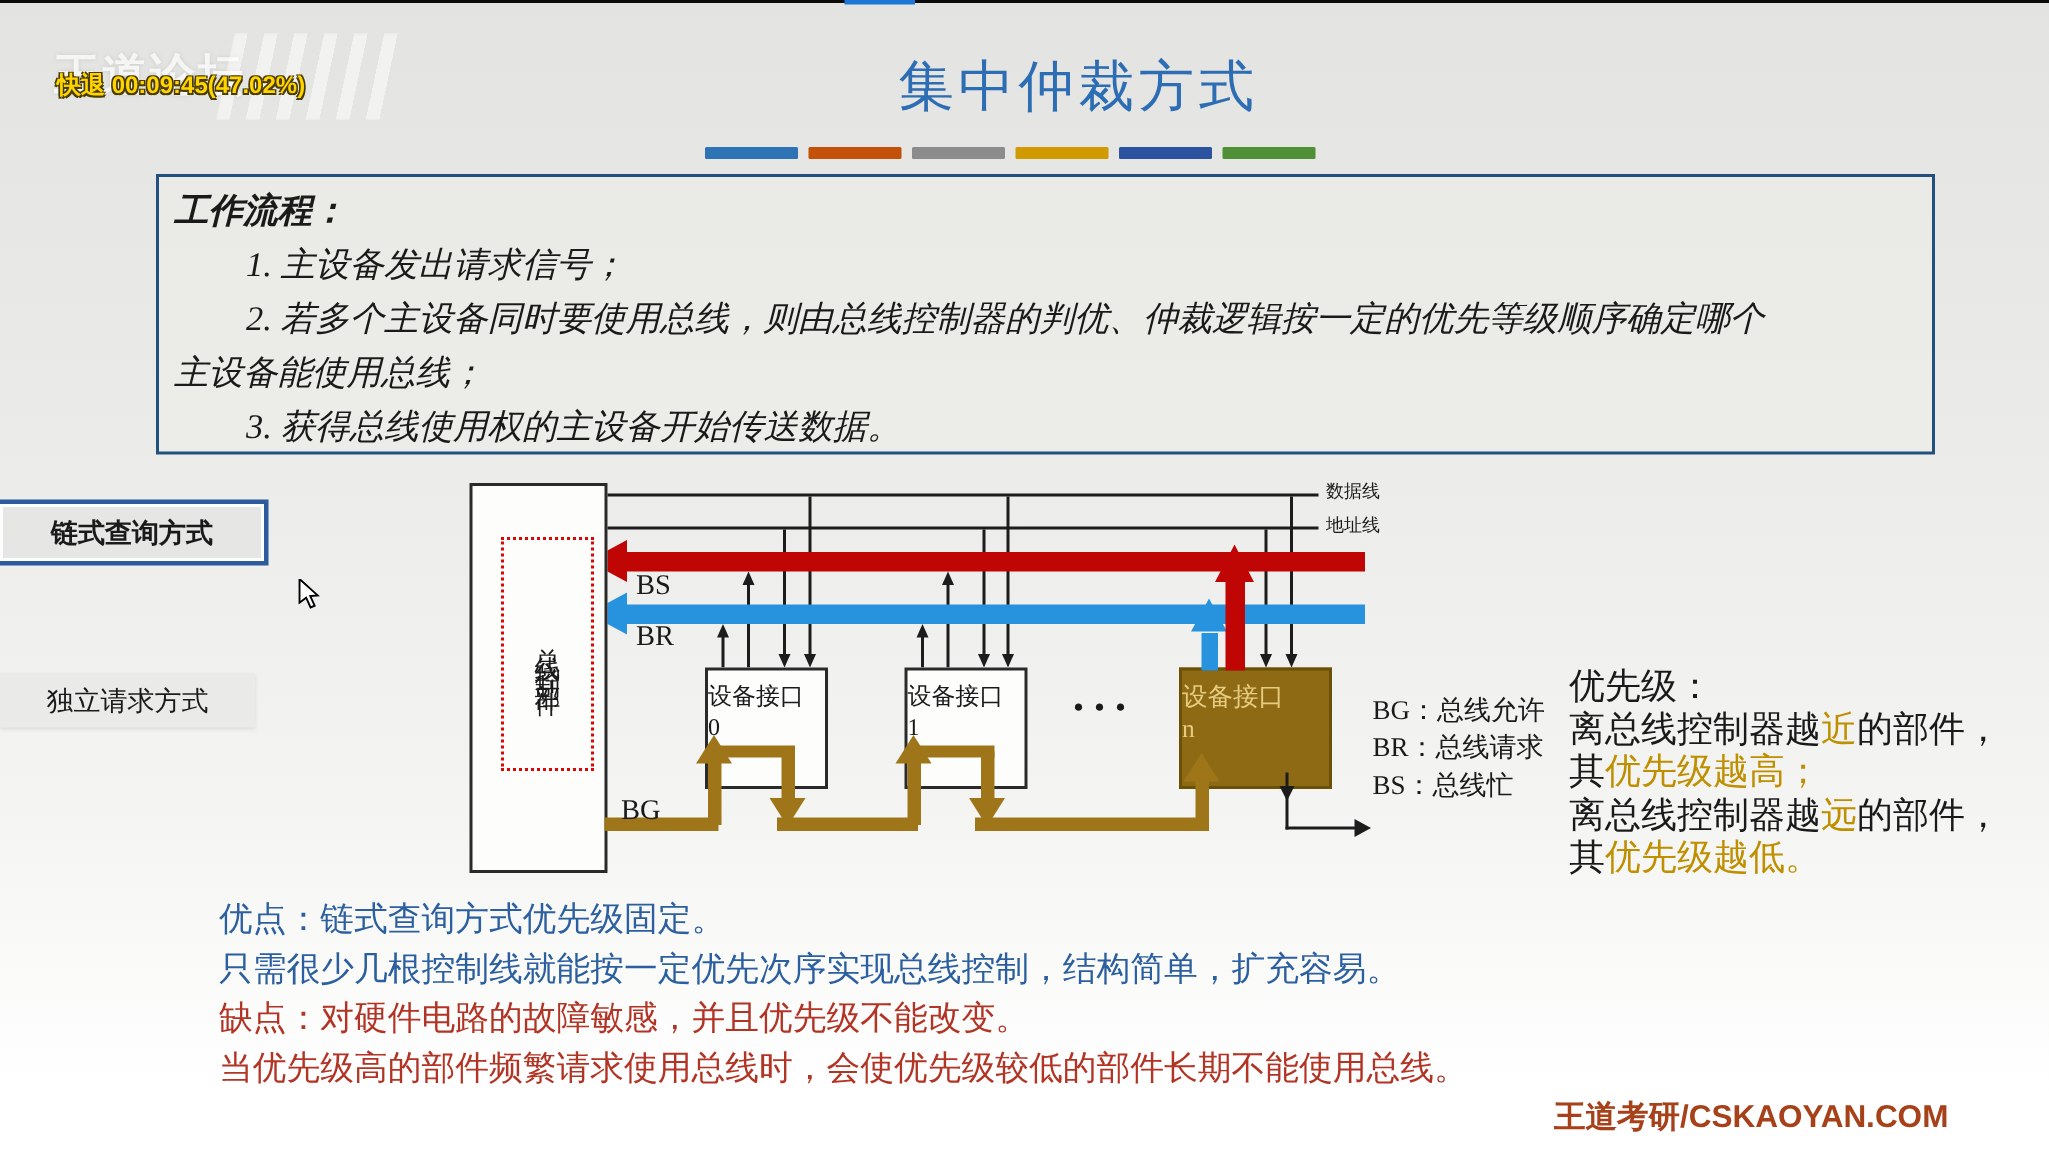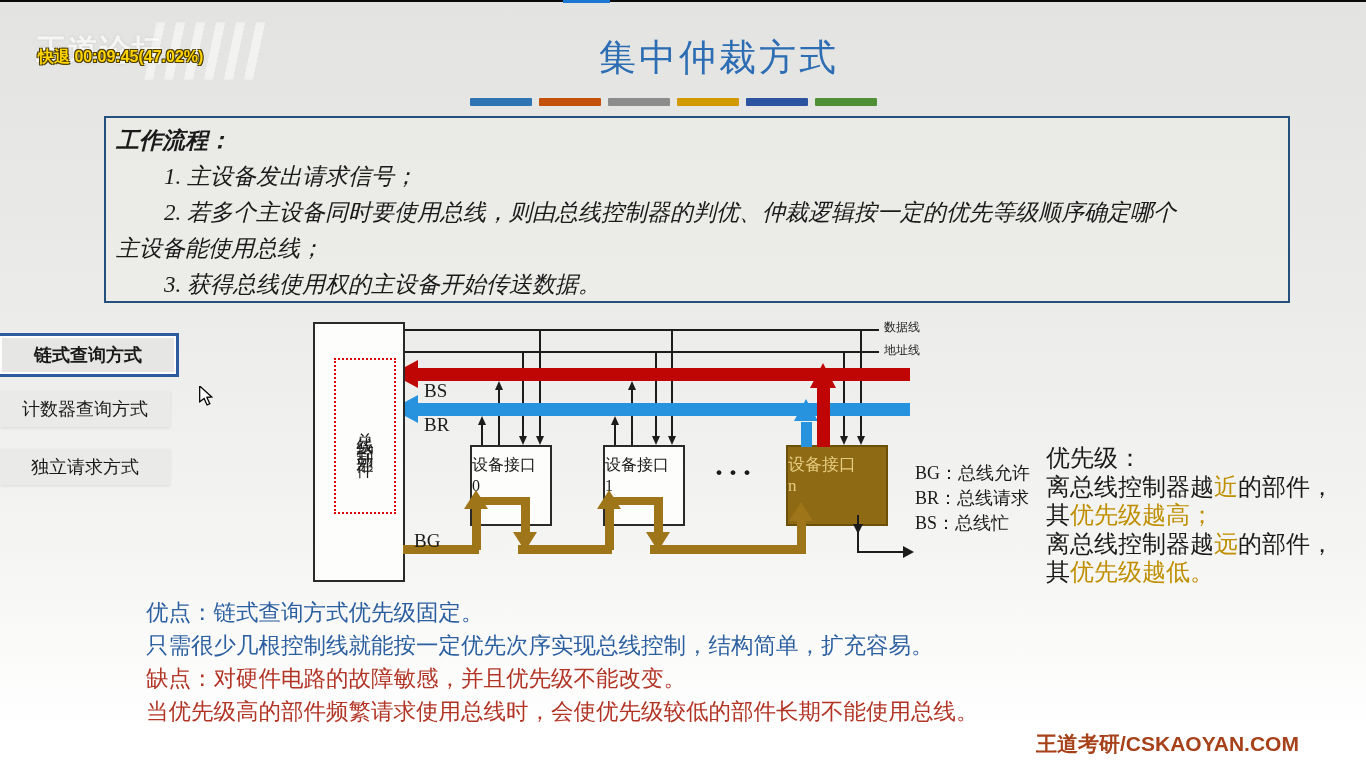--- a/index.html
+++ b/index.html
@@ -108,21 +108,20 @@
 
   <div class="abs wf">
     <div class="wf-row wf-head">工作流程：</div>
     <div class="wf-row wf-ind">1. 主设备发出请求信号；</div>
     <div class="wf-row wf-ind">2. 若多个主设备同时要使用总线，则由总线控制器的判优、仲裁逻辑按一定的优先等级顺序确定哪个</div>
     <div class="wf-row">主设备能使用总线；</div>
     <div class="wf-row wf-ind">3. 获得总线使用权的主设备开始传送数据。</div>
   </div>
 
   <div class="abs side side-active">链式查询方式</div>
-  <div class="abs side side-plain2">计数器查询方式</div>
   <div class="abs side side-plain3">独立请求方式</div>
 
   <svg class="abs cursor" width="16" height="20" viewBox="0 0 12 19">
     <polygon points="0,0 0,15 4.2,11.8 7,18 9.6,16.9 6.8,10.8 11.5,10.4" fill="#ffffff" stroke="#000000" stroke-width="1.2"></polygon>
   </svg>
 
   <div class="abs hline z1" style="left:401px;top:329px;width:478px;"></div>
   <div class="abs hline z1" style="left:401px;top:351px;width:478px;"></div>
   <div class="abs lbl17" style="left:884px;top:319px;">数据线</div>
   <div class="abs lbl17" style="left:884px;top:342px;">地址线</div>

